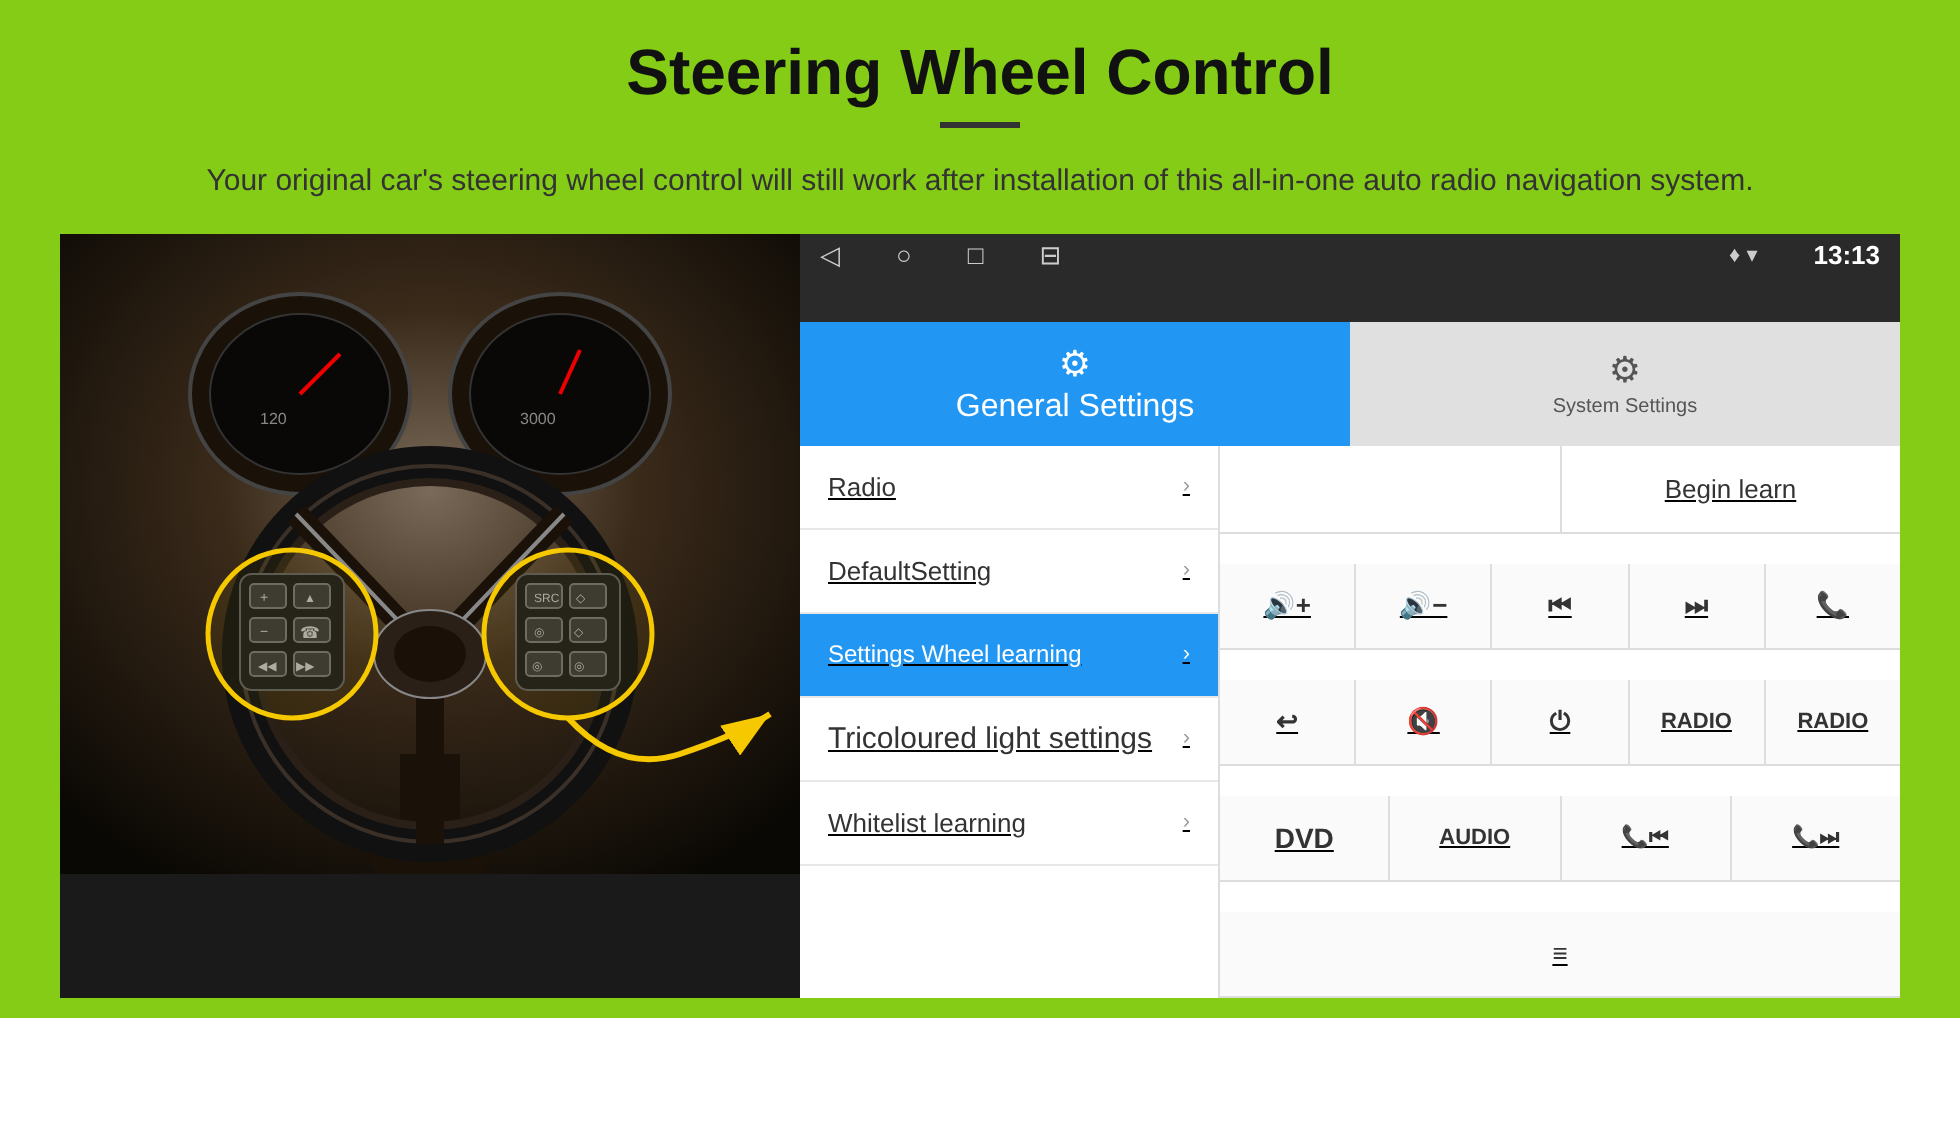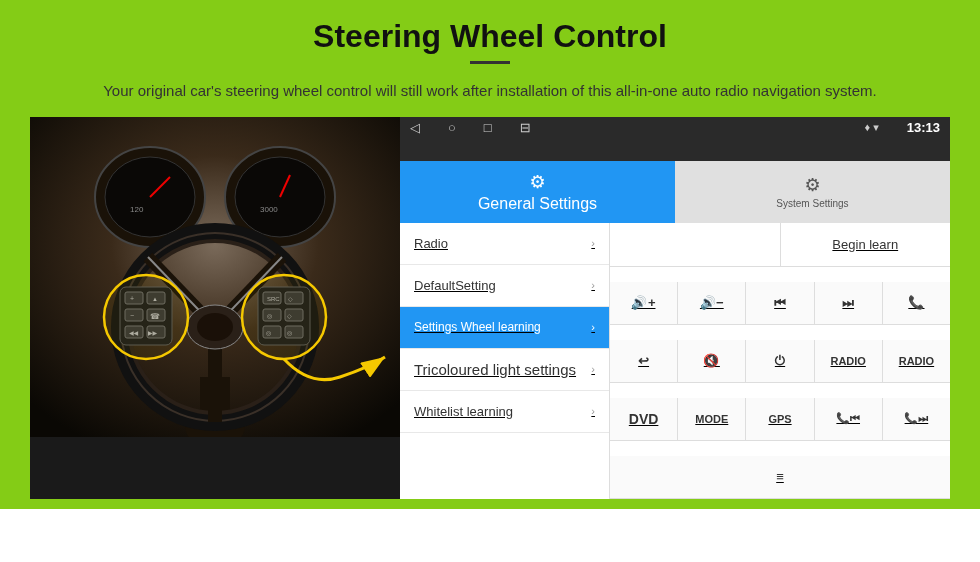--- a/index.html
+++ b/index.html
@@ -353,22 +353,21 @@
           <div class="grid-row">
             <div class="grid-cell">↩</div>
             <div class="grid-cell">🔇</div>
             <div class="grid-cell">⏻</div>
             <div class="grid-cell" style="font-size:11px;">RADIO</div>
             <div class="grid-cell" style="font-size:11px;">RADIO</div>
           </div>
 
           <div class="grid-row">
             <div class="grid-cell" style="font-size:14px;">DVD</div>
-            <div class="grid-cell" style="font-size:11px;">MODE</div>
-            <div class="grid-cell" style="font-size:11px;">GPS</div>
+            <div class="grid-cell" style="font-size:11px;">AUDIO</div>
             <div class="grid-cell" style="font-size:11px;">📞⏮</div>
             <div class="grid-cell" style="font-size:11px;">📞⏭</div>
           </div>
 
           <div class="grid-row">
             <div class="grid-cell">≡</div>
           </div>
 
         </div>
       </div>

